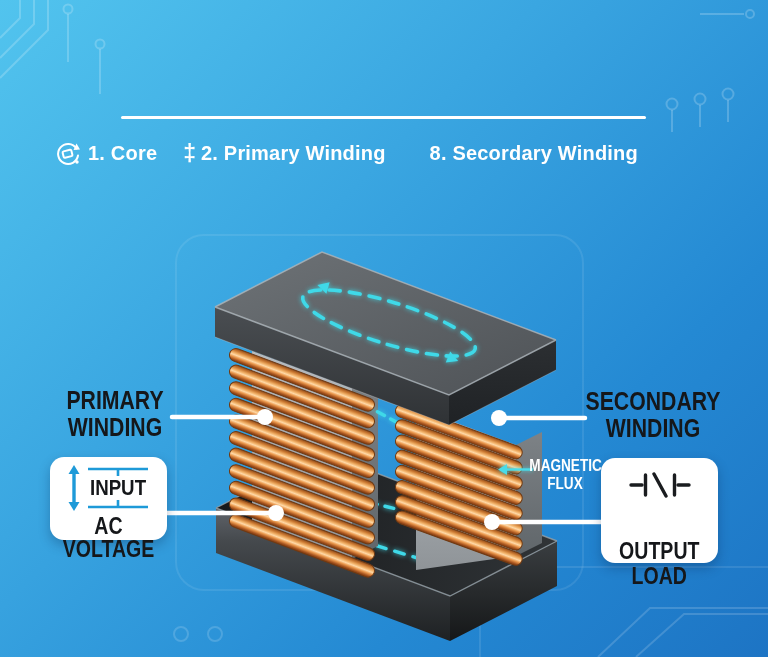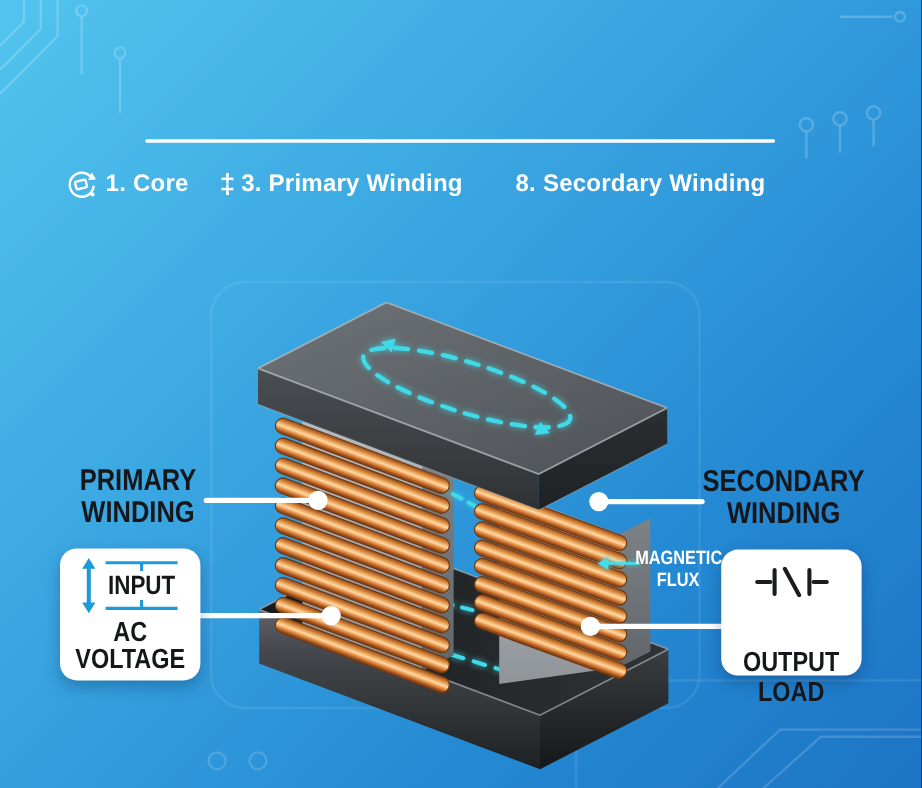--- a/index.html
+++ b/index.html
@@ -28,21 +28,21 @@
   
   .lbl-dark{color:#15171a;font-weight:700;text-align:center;line-height:1.08;}
   .cx{transform:scaleX(.85);transform-origin:center;}
   .lbl-primary{left:36px;top:387px;width:158px;font-size:25px;}
   .lbl-secondary{left:572px;top:388px;width:162px;font-size:25px;}
   .lbl-flux{left:523px;top:457px;width:84px;color:#ffffff;font-weight:700;
             font-size:16px;text-align:center;line-height:1.12;}
   .flux-arrow{left:497px;top:463px;filter:drop-shadow(0 0 2px rgba(73,219,232,.9));}
   
   .callout{background:#ffffff;border-radius:14px;box-shadow:0 5px 12px rgba(0,30,70,.28);}
-  .box-input{left:50px;top:457px;width:117px;height:110px;}
+  .box-input{left:50px;top:457px;width:117px;height:83px;}
   .box-output{left:601px;top:458px;width:117px;height:105px;}
   .input-top{display:flex;align-items:center;justify-content:center;margin-top:8px;}
   .input-col{display:flex;flex-direction:column;align-items:center;margin-left:4px;}
   .input-title{color:#15171a;font-weight:700;font-size:22px;line-height:1;margin:1px 0;
                transform:scaleX(.85);}
   .input-sub{margin-top:4px;color:#15171a;font-weight:700;font-size:23px;line-height:1.02;
              text-align:center;transform:scaleX(.85);transform-origin:center;}
   .output-inner{display:flex;flex-direction:column;align-items:center;gap:32px;}
   .output-icon{margin-top:14px;}
   .output-text{margin-top:9px;color:#15171a;font-weight:700;font-size:23px;line-height:1.08;
@@ -91,21 +91,21 @@
           <path d="M22.5,8.5 A10,10 0 1 0 24,15.5"></path>
           <rect x="9" y="10.5" width="9" height="6.5" rx="1.2" transform="rotate(-14 13.5 13.7)"></rect>
         </g>
         <polygon points="22.5,3.5 26,9.5 19.5,10" fill="#ffffff"></polygon>
         <circle cx="23" cy="22" r="1.7" fill="#ffffff"></circle>
       </svg>
       <span class="legend-label">1. Core</span>
     </div>
     <div class="legend-item li2">
       <span class="legend-glyph">‡</span>
-      <span class="legend-label">3. Primary Winding</span>
+      <span class="legend-label">2. Primary Winding</span>
     </div>
     <div class="legend-item li3">
       <span class="legend-label">8. Secordary Winding</span>
     </div>
   </div>
 
   <svg class="abs" style="left:0;top:0" width="768" height="657" viewBox="0 0 768 657">
     <defs>
       <linearGradient id="copper" x1="0" y1="0" x2="0" y2="1">
         <stop offset="0" stop-color="#8a4a1d"></stop>

